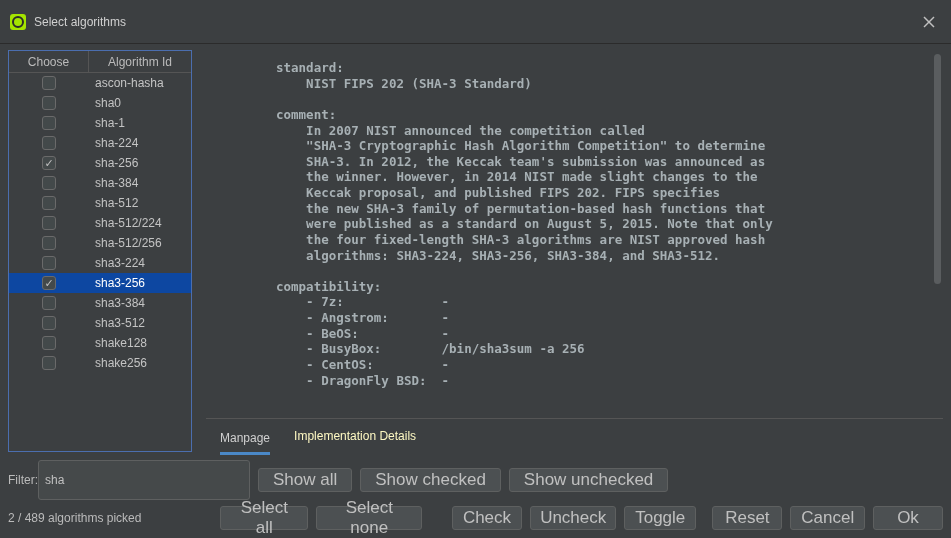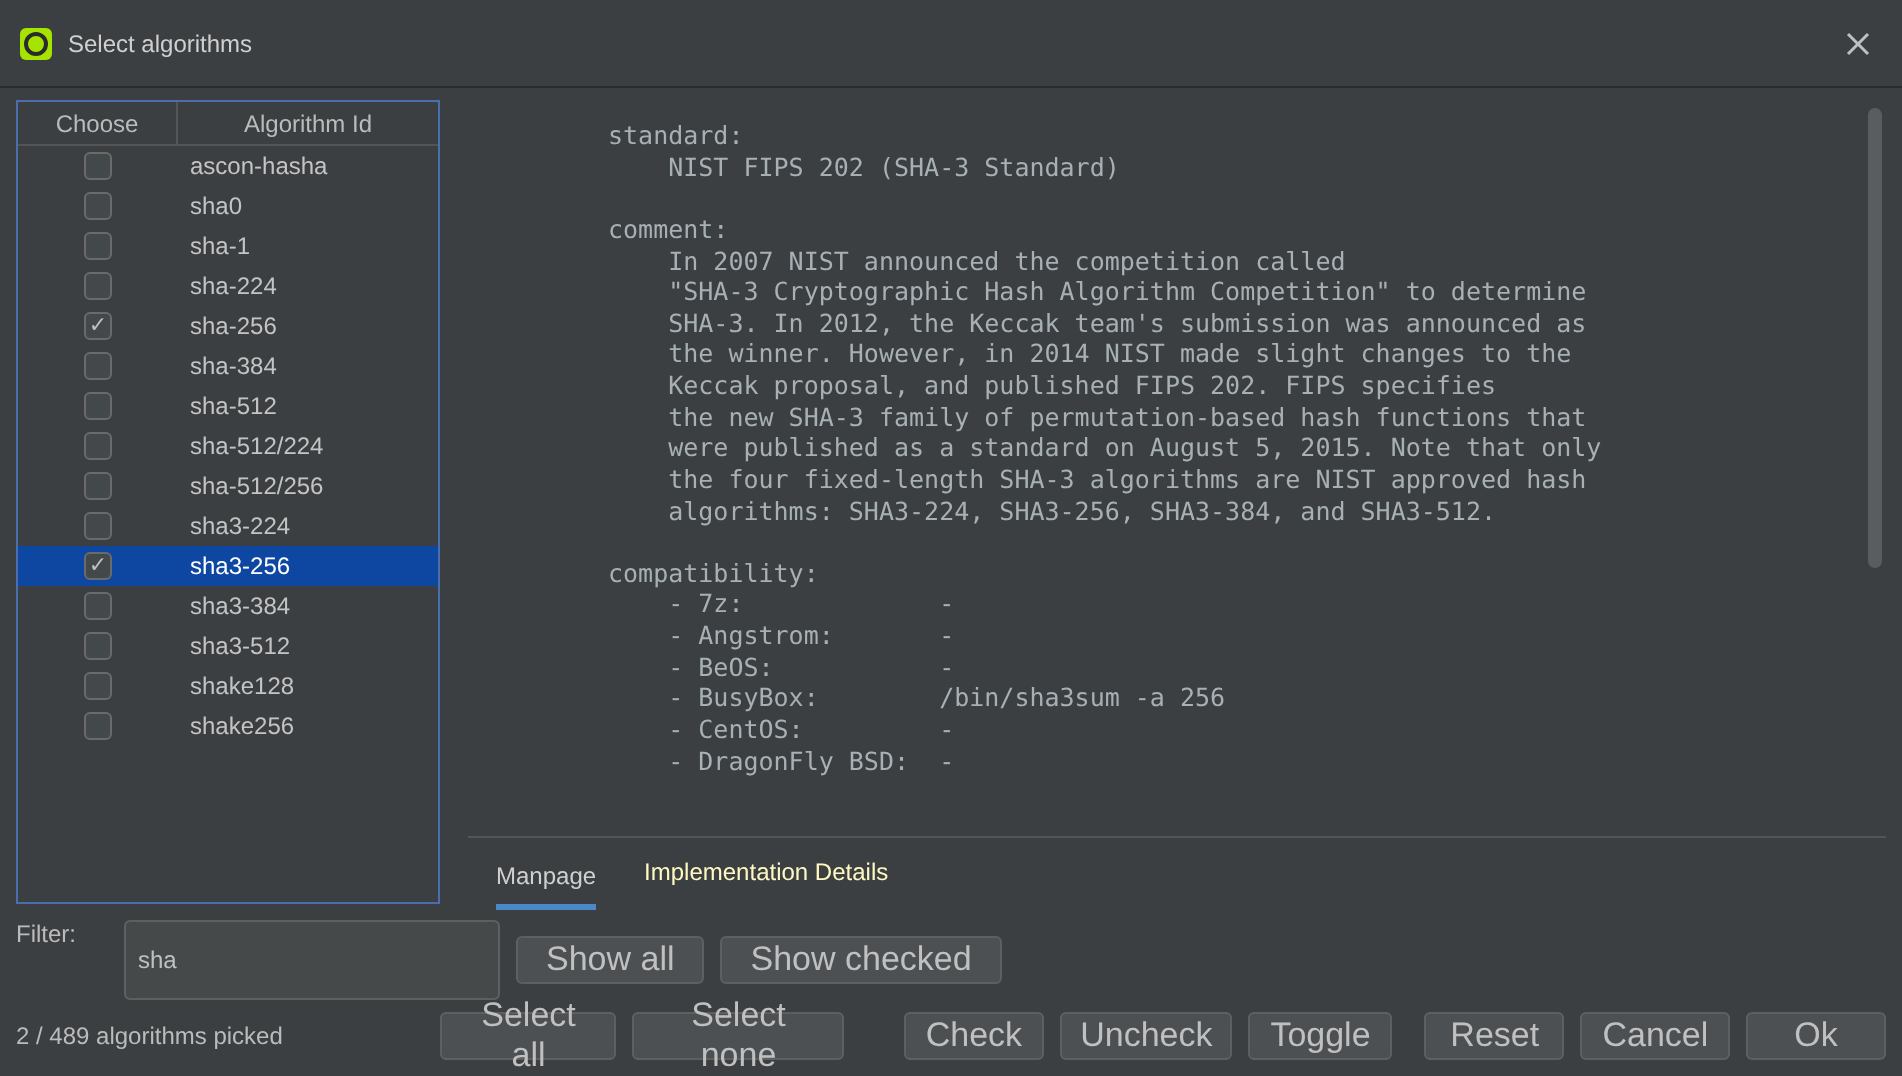--- a/index.html
+++ b/index.html
@@ -45,21 +45,21 @@
 
   
   .content {
     flex: 1;
     display: flex;
     padding: 6px 8px 0 8px;
     gap: 14px;
     min-height: 0;
   }
   .left-pane {
-    width: 212px;
+    width: 184px;
     display: flex;
     flex-direction: column;
   }
   .table-wrap {
     flex: 1;
     border: 1px solid #4b6eaf;
     background: #3c3f41;
     overflow: hidden;
     display: flex;
     flex-direction: column;
@@ -120,20 +120,21 @@
   .detail {
     flex: 1;
     background: #3c3f41;
     border: 1px solid #555;
     border-top: none;
     border-left: none;
     border-right: none;
     border-bottom: none;
     position: relative;
     overflow: hidden;
+    font-weight: bold;
   }
   .detail pre {
     position: absolute;
     inset: 0;
     padding: 10px 20px 10px 70px;
     font-family: "Consolas", "Menlo", monospace;
     font-size: 12.5px;
     line-height: 1.25;
     color: #a7b0b4;
     white-space: pre;
@@ -164,21 +165,21 @@
     margin-bottom: -10px;
   }
 
   
   .controls {
     padding: 8px 8px 2px 8px;
     display: flex;
     align-items: center;
     gap: 8px;
   }
-  .filter-row { display: flex; align-items: flex-start; gap: 24px; width: 242px; }
+  .filter-row { display: flex; align-items: center; gap: 0; width: 242px; }
   .filter-label { color: #bbb; }
   .filter-input {
     flex: 1;
     height: 40px;
     background: #45494a;
     border: 1px solid #5e6060;
     border-radius: 3px;
     color: #c0c0c0;
     padding: 0 6px;
     font-size: 12px;
@@ -360,20 +361,21 @@
   </div>
 </div>
 
 <div class="controls">
   <div class="filter-row">
     <span class="filter-label">Filter:</span>
     <input class="filter-input" value="sha" style="">
   </div>
   <button class="btn">Show all</button>
   <button class="btn">Show checked</button>
+  <button class="btn">Show unchecked</button>
 </div>
 
 <div class="controls-row2">
   <div class="picked-label">2 / 489 algorithms picked</div>
   <button class="btn">Select all</button>
   <button class="btn">Select none</button>
   <div style="width:16px"></div>
   <button class="btn wide">Check</button>
   <button class="btn wide">Uncheck</button>
   <button class="btn wide">Toggle</button>

